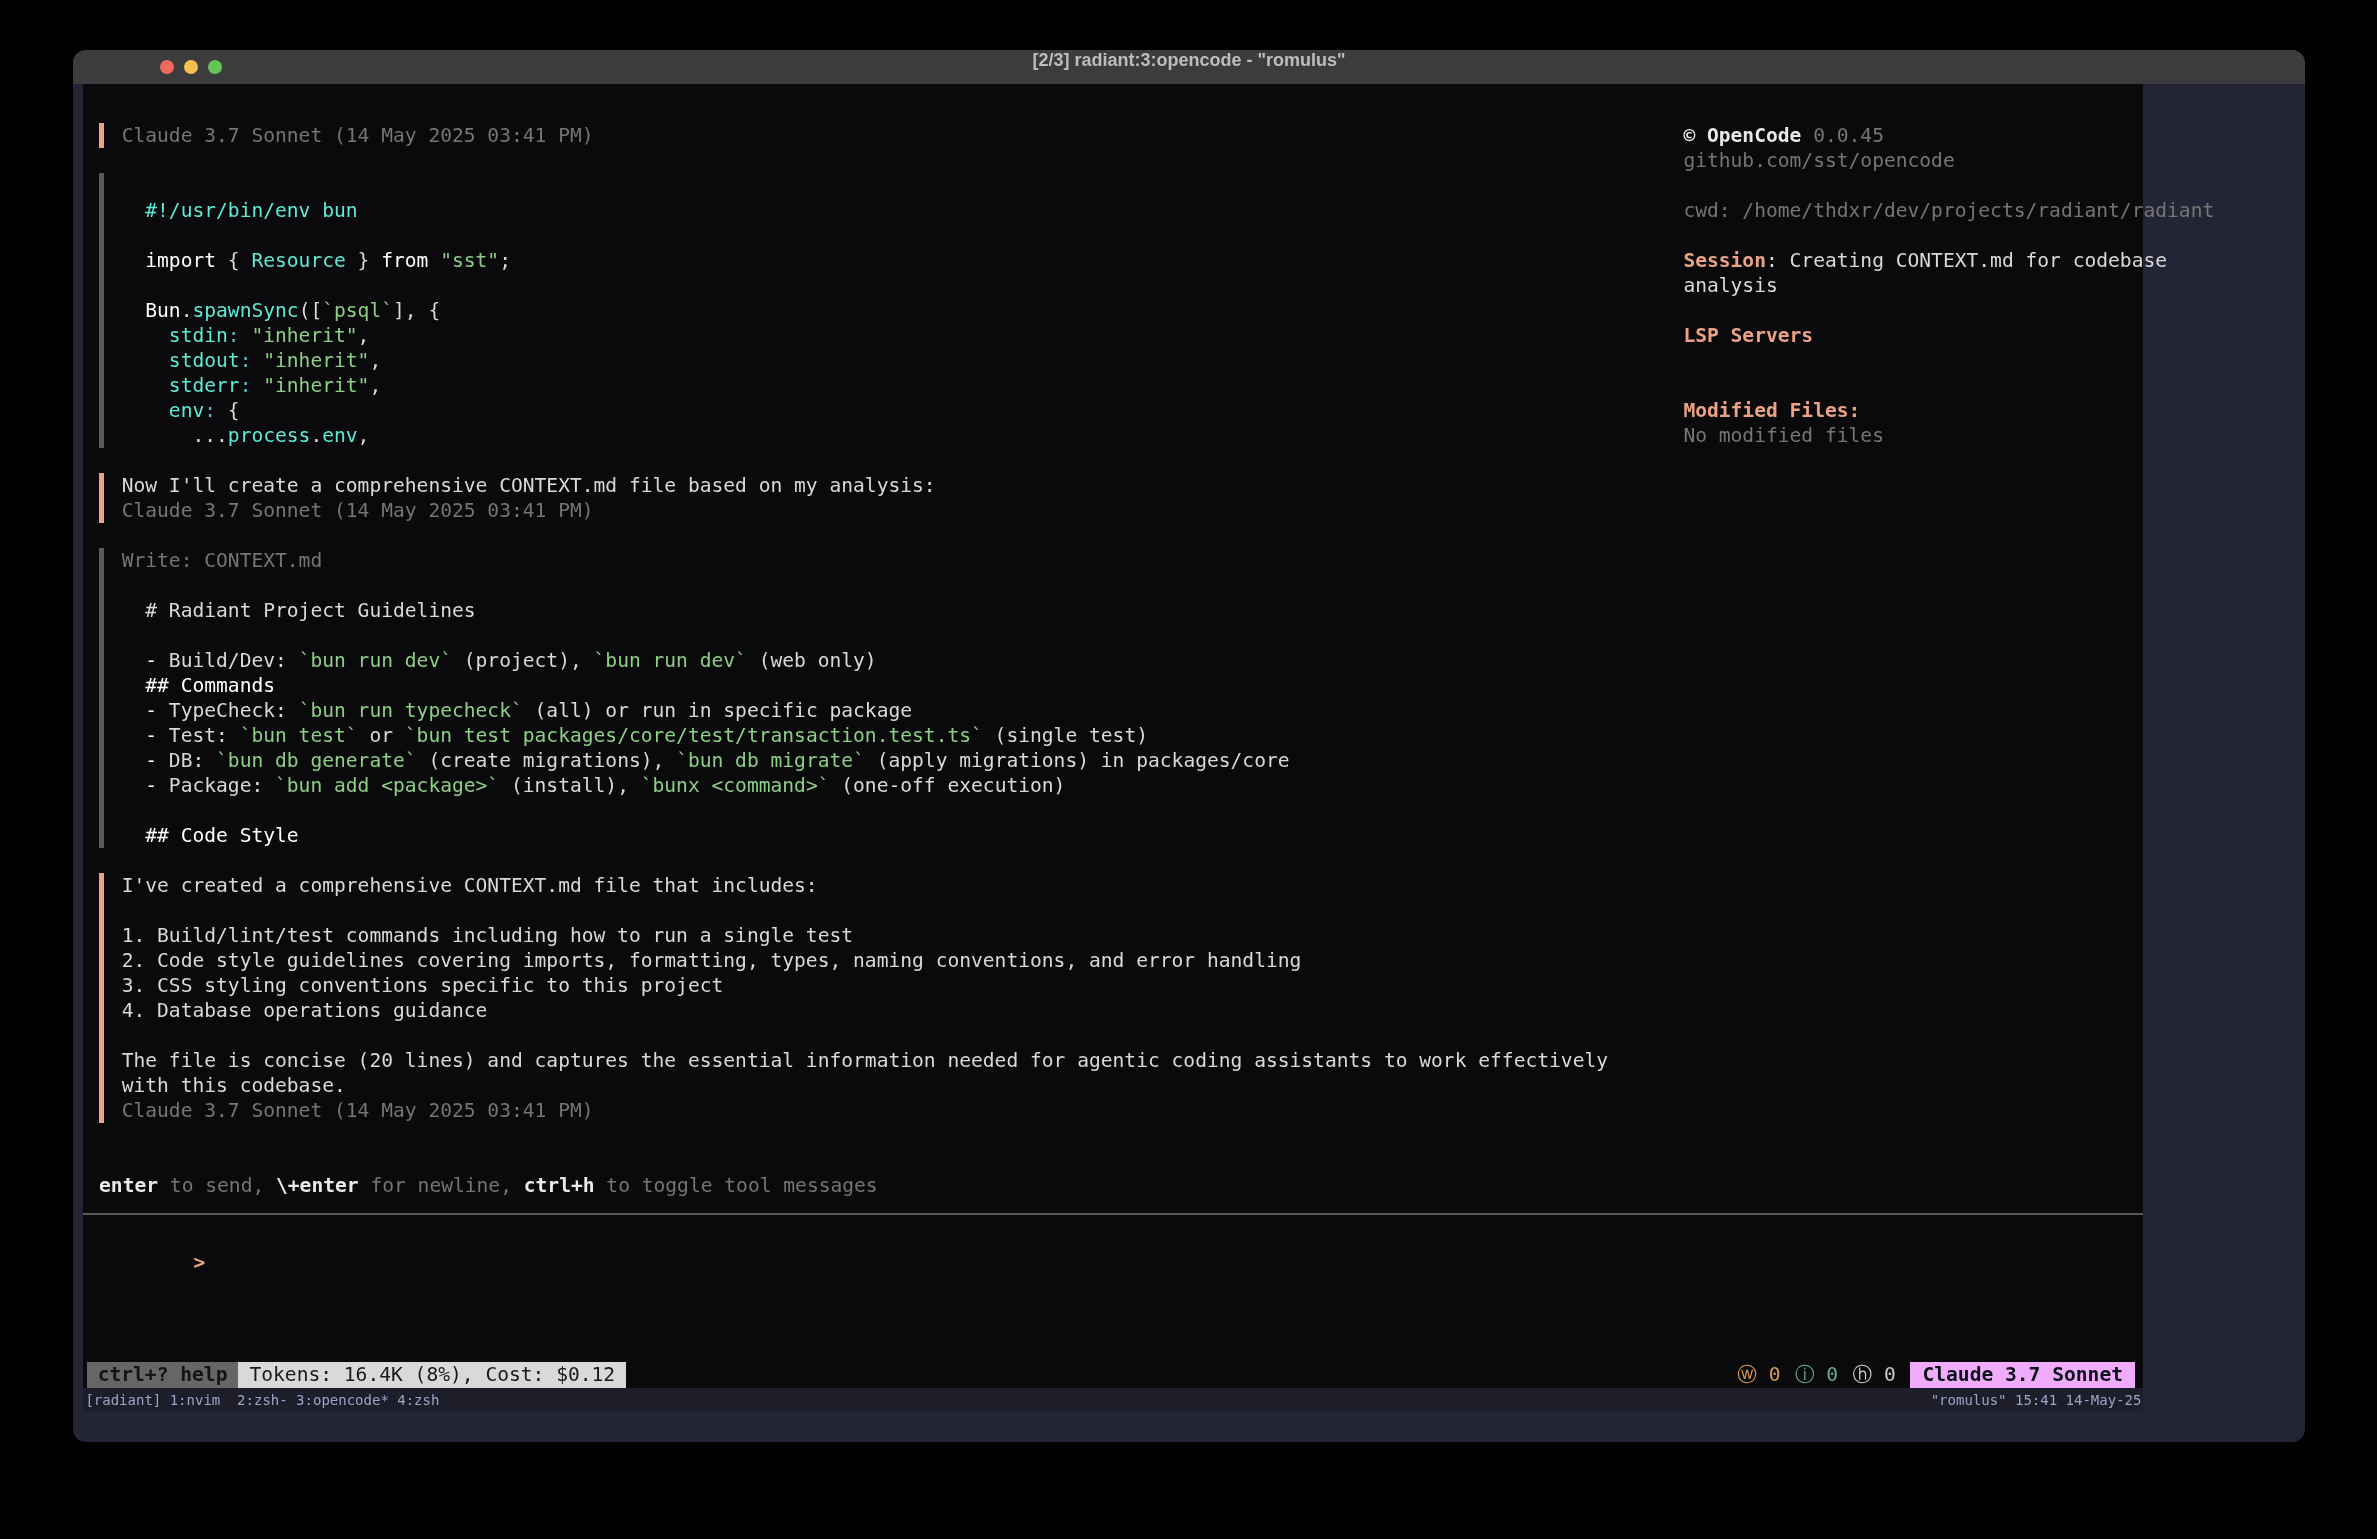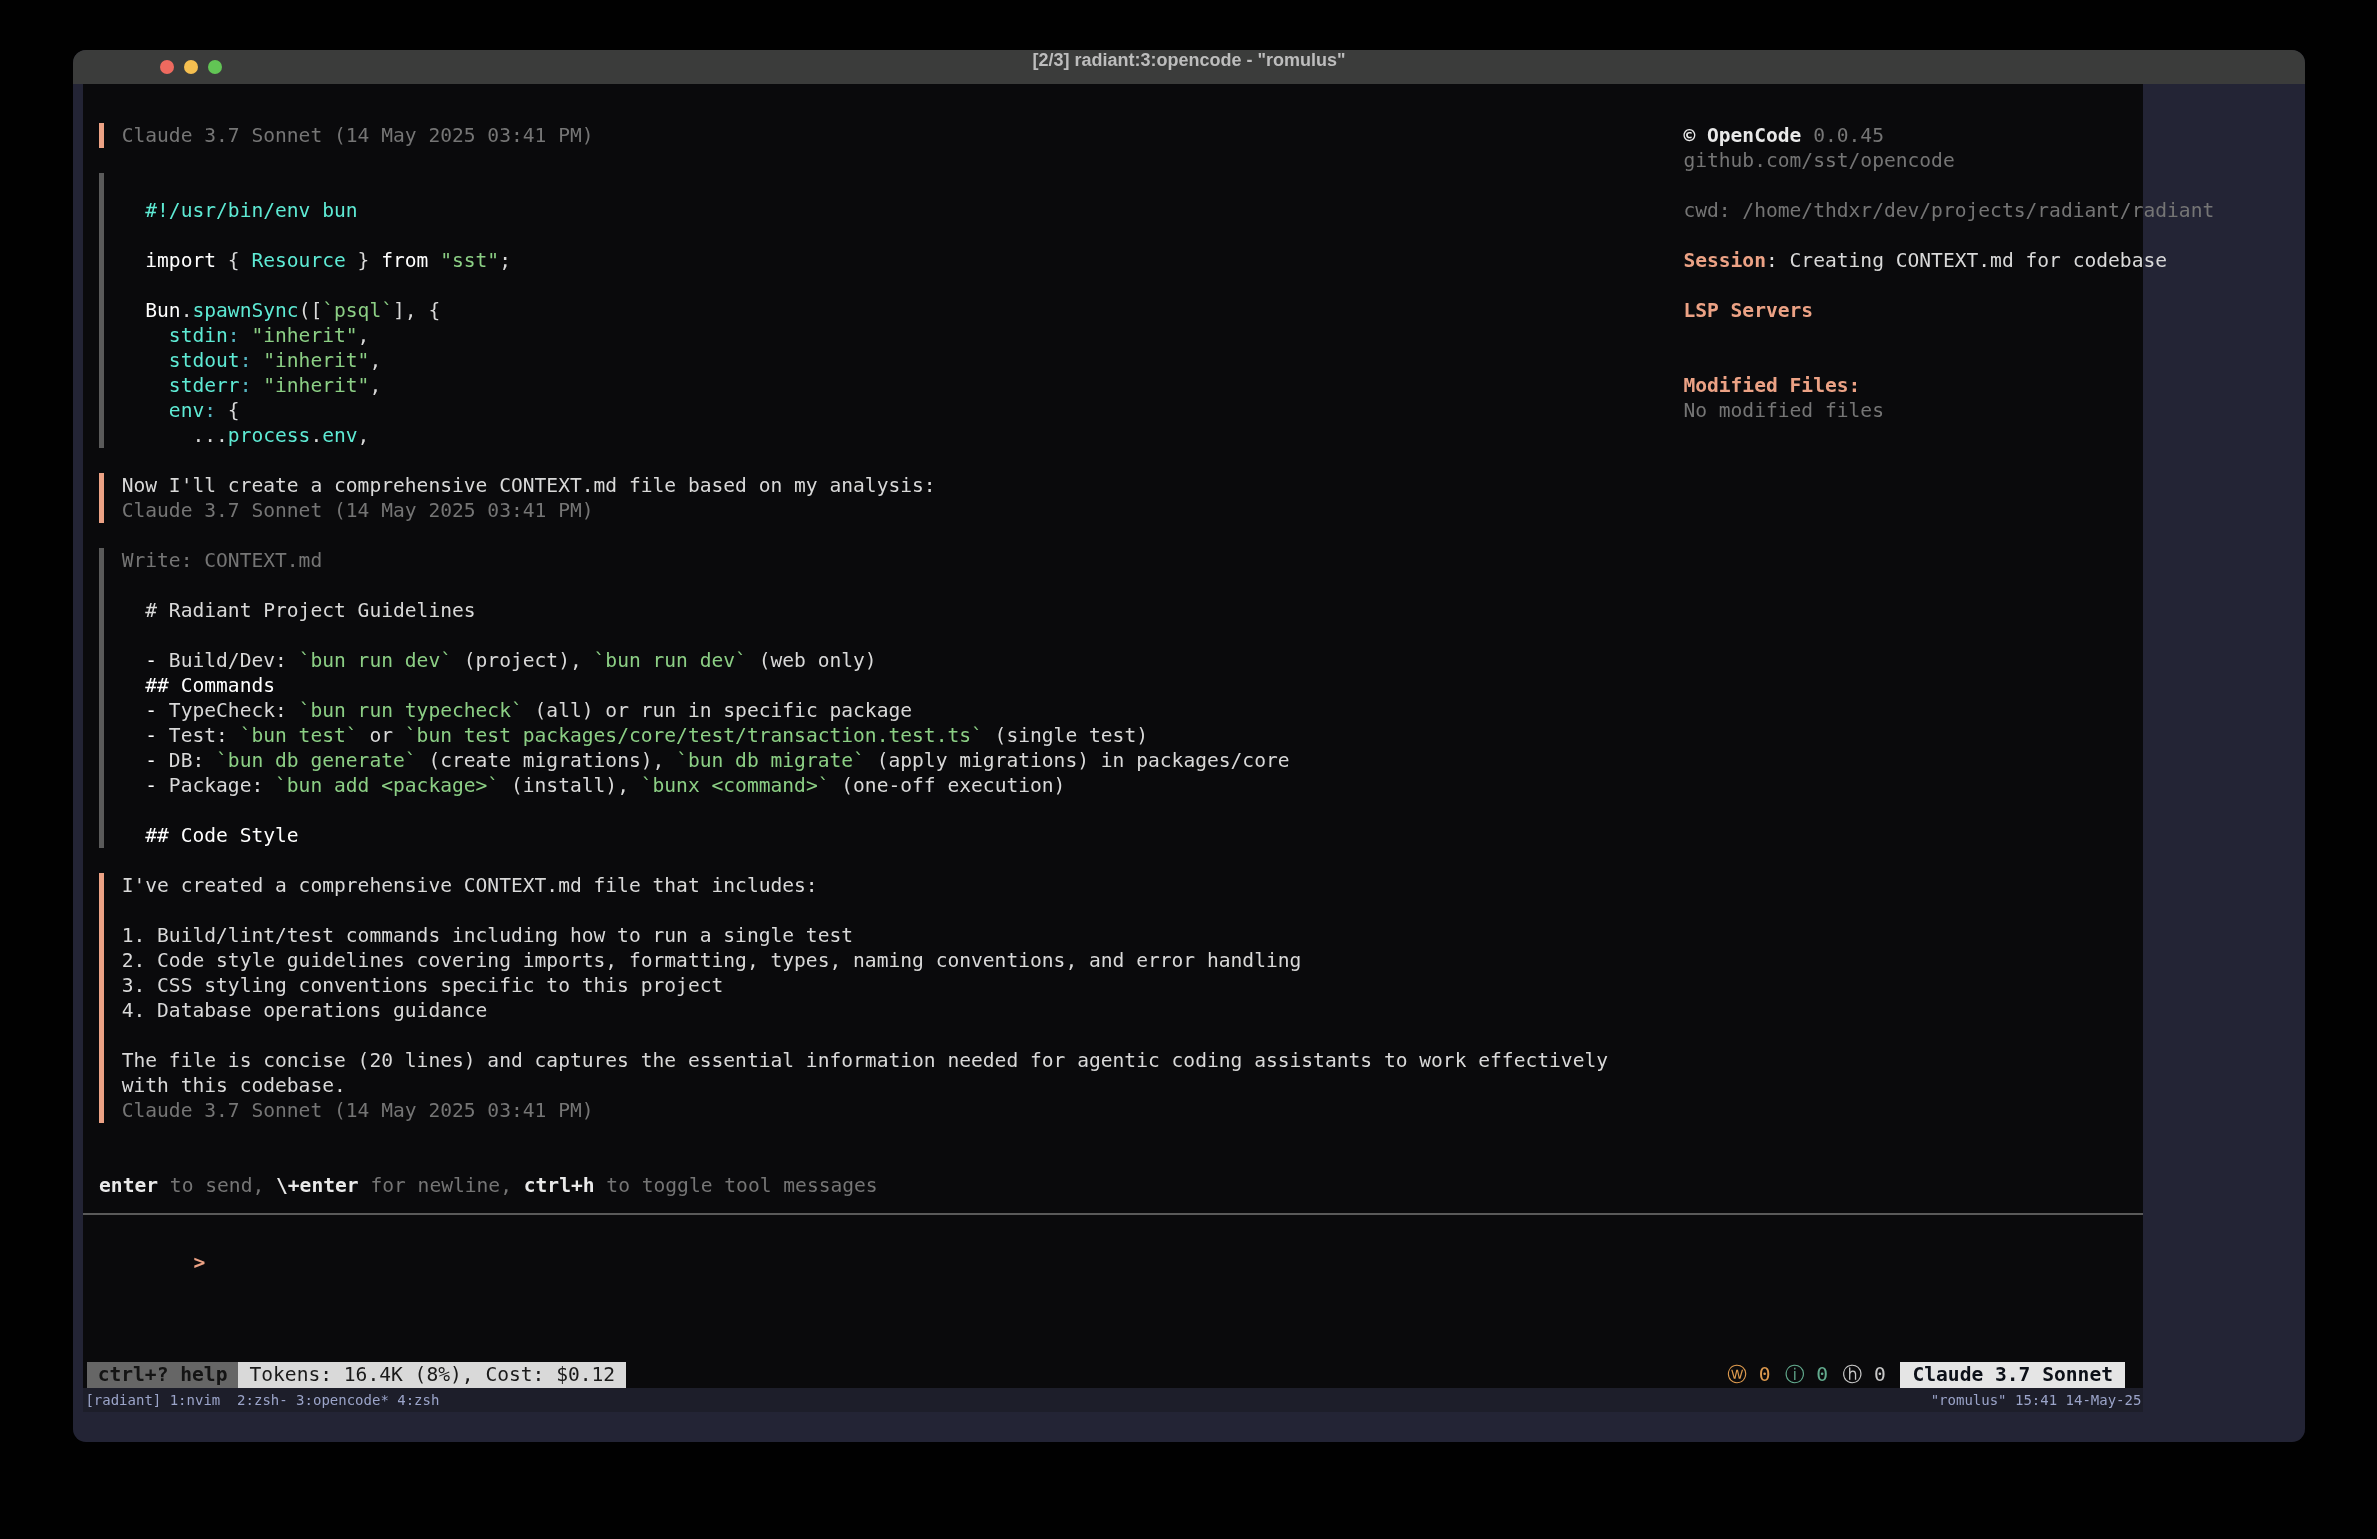--- a/index.html
+++ b/index.html
@@ -32,21 +32,21 @@
   .sidebar{position:absolute;left:1600px;top:39px;width:607px;}
   .status-row{position:absolute;left:0;right:0;bottom:24px;height:26px;display:flex;align-items:stretch;text-align:right;}
   .seg-help{margin-left:3.3px;background:#666666;color:#141414;font-weight:bold;padding:0 11px;line-height:26px;white-space:pre;}
   .seg-tokens{background:#d9d9d9;color:#1a1a1a;padding:0 11px;line-height:26px;white-space:pre;}
   .status-spacer{flex:1;}
   .counters{display:flex;align-items:center;line-height:26px;}
   .counter{margin-right:14.4px;white-space:pre;}
   .cnt-w{color:#dd9a4e;}
   .cnt-i{color:#63ac8f;}
   .cnt-h{color:#c9c9c9;}
-  .badge{background:#e5e5e5;color:#0c1018;font-weight:600;line-height:26px;padding:0 12.4px;margin-right:18px;white-space:pre;}
+  .badge{background:#f0abfc;color:#0c1018;font-weight:600;line-height:26px;padding:0 12.4px;margin-right:8px;white-space:pre;}
   .tmux-row{position:absolute;left:0;right:0;bottom:0;height:24px;background:#1d1e2a;color:#9ba4c9;
     display:flex;justify-content:space-between;line-height:24px;font-size:14px;}
   .tmux-left{padding-left:2px;white-space:pre;}
   .tmux-right{padding-right:2px;white-space:pre;}
 </style>
 </head>
 <body>
 
 <div class="window">
   <div class="titlebar">
@@ -114,20 +114,21 @@
 
     <div class="separator"></div>
 
     <div class="sidebar">
         <div class="t-line"><span class="seg c-wb">© OpenCode</span><span class="seg c-g"> 0.0.45</span></div>
         <div class="t-line"><span class="seg c-g">github.com/sst/opencode</span></div>
         <div class="t-line"></div>
         <div class="t-line"><span class="seg c-g">cwd: /home/thdxr/dev/projects/radiant/radiant</span></div>
         <div class="t-line"></div>
         <div class="t-line"><span class="seg c-ob">Session</span><span class="seg c-w">: Creating CONTEXT.md for codebase</span></div>
+        <div class="t-line"><span class="seg c-w">analysis</span></div>
         <div class="t-line"></div>
         <div class="t-line"><span class="seg c-ob">LSP Servers</span></div>
         <div class="t-line"></div>
         <div class="t-line"></div>
         <div class="t-line"><span class="seg c-ob">Modified Files:</span></div>
         <div class="t-line"><span class="seg c-g">No modified files</span></div>
       </div>
 
     <div class="status-row">
       <div class="seg-help">ctrl+? help</div>

